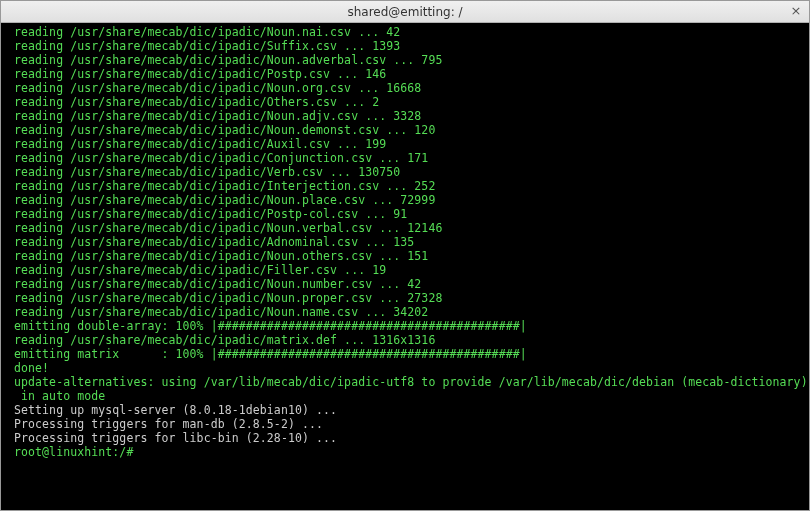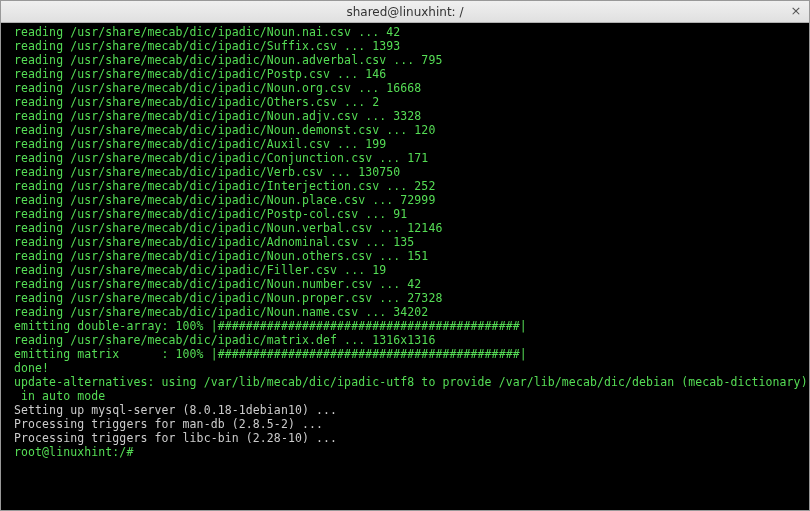--- a/index.html
+++ b/index.html
@@ -65,17 +65,17 @@
     }
     .cursor {
       color: #cccccc;
     }
   </style>
 </head>
 <body>
 
 <div class="window">
   <div class="titlebar">
-    <span>shared@linuxhint: /</span>
+    <span>shared@emitting: /</span>
     <span class="close">×</span>
   </div>
   <div class="terminal"><span class="line">reading /usr/share/mecab/dic/ipadic/Noun.nai.csv ... 42</span><span class="line">reading /usr/share/mecab/dic/ipadic/Suffix.csv ... 1393</span><span class="line">reading /usr/share/mecab/dic/ipadic/Noun.adverbal.csv ... 795</span><span class="line">reading /usr/share/mecab/dic/ipadic/Postp.csv ... 146</span><span class="line">reading /usr/share/mecab/dic/ipadic/Noun.org.csv ... 16668</span><span class="line">reading /usr/share/mecab/dic/ipadic/Others.csv ... 2</span><span class="line">reading /usr/share/mecab/dic/ipadic/Noun.adjv.csv ... 3328</span><span class="line">reading /usr/share/mecab/dic/ipadic/Noun.demonst.csv ... 120</span><span class="line">reading /usr/share/mecab/dic/ipadic/Auxil.csv ... 199</span><span class="line">reading /usr/share/mecab/dic/ipadic/Conjunction.csv ... 171</span><span class="line">reading /usr/share/mecab/dic/ipadic/Verb.csv ... 130750</span><span class="line">reading /usr/share/mecab/dic/ipadic/Interjection.csv ... 252</span><span class="line">reading /usr/share/mecab/dic/ipadic/Noun.place.csv ... 72999</span><span class="line">reading /usr/share/mecab/dic/ipadic/Postp-col.csv ... 91</span><span class="line">reading /usr/share/mecab/dic/ipadic/Noun.verbal.csv ... 12146</span><span class="line">reading /usr/share/mecab/dic/ipadic/Adnominal.csv ... 135</span><span class="line">reading /usr/share/mecab/dic/ipadic/Noun.others.csv ... 151</span><span class="line">reading /usr/share/mecab/dic/ipadic/Filler.csv ... 19</span><span class="line">reading /usr/share/mecab/dic/ipadic/Noun.number.csv ... 42</span><span class="line">reading /usr/share/mecab/dic/ipadic/Noun.proper.csv ... 27328</span><span class="line">reading /usr/share/mecab/dic/ipadic/Noun.name.csv ... 34202</span><span class="line">emitting double-array: 100% |###########################################|</span><span class="line">reading /usr/share/mecab/dic/ipadic/matrix.def ... 1316x1316</span><span class="line">emitting matrix      : 100% |###########################################|</span><span class="line"></span><span class="line">done!</span><span class="line">update-alternatives: using /var/lib/mecab/dic/ipadic-utf8 to provide /var/lib/mecab/dic/debian (mecab-dictionary)</span><span class="line"> in auto mode</span><span class="line gray">Setting up mysql-server (8.0.18-1debian10) ...</span><span class="line gray">Processing triggers for man-db (2.8.5-2) ...</span><span class="line gray">Processing triggers for libc-bin (2.28-10) ...</span><span class="line"><span>root@linuxhint:/#</span><span class="cursor"> </span></span></div>
 </div>
 
 </body></html>

